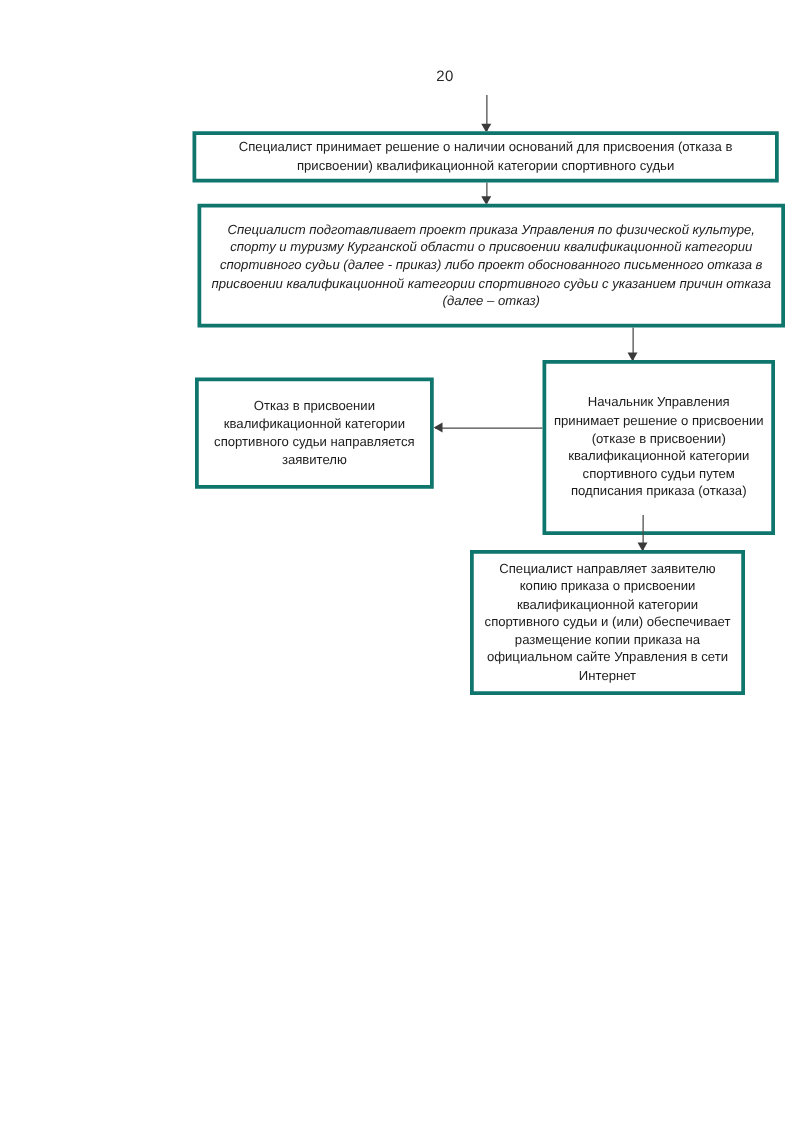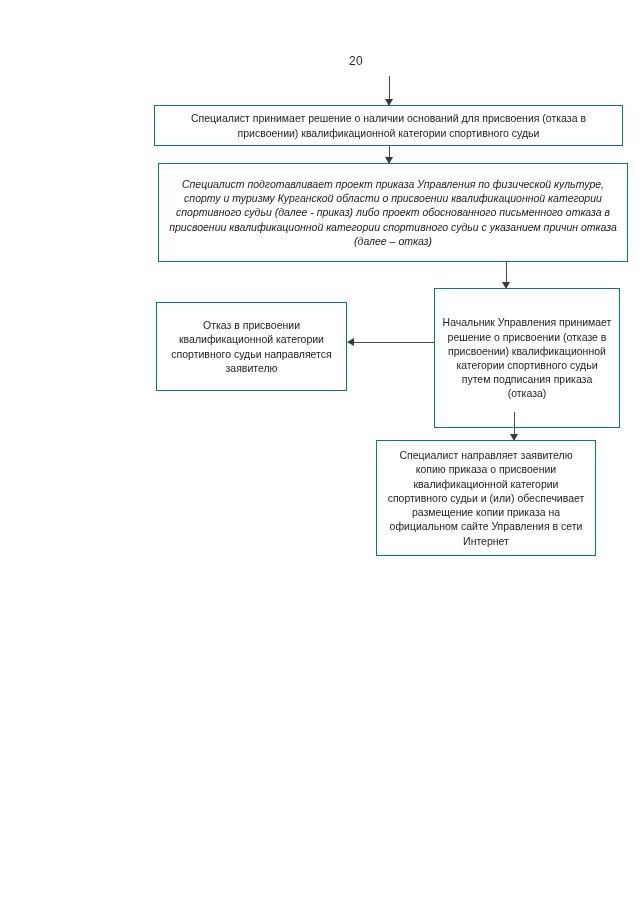--- a/index.html
+++ b/index.html
@@ -27,21 +27,21 @@
     width: 640px;
     text-align: center;
     font-size: 12px;
     letter-spacing: 0.3px;
     color: #262626;
   }
   
   .node {
     position: absolute;
     box-sizing: border-box;
-    border: 1px solid #0f766e;
+    border: 3px solid #0f766e;
     background: #ffffff;
     display: flex;
     align-items: center;
     justify-content: center;
     text-align: center;
     font-size: 10.5px;
     line-height: 14.2px;
     color: #1c1c1c;
     padding: 3px 6px;
   }

